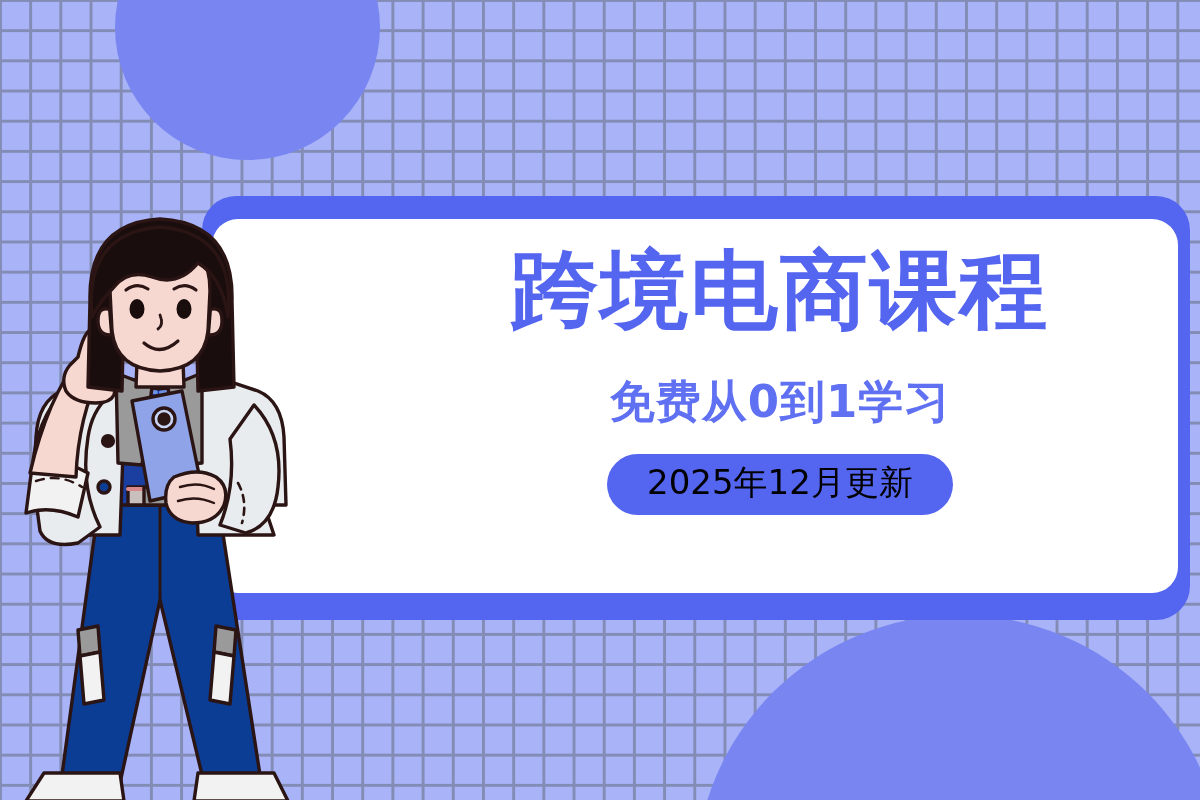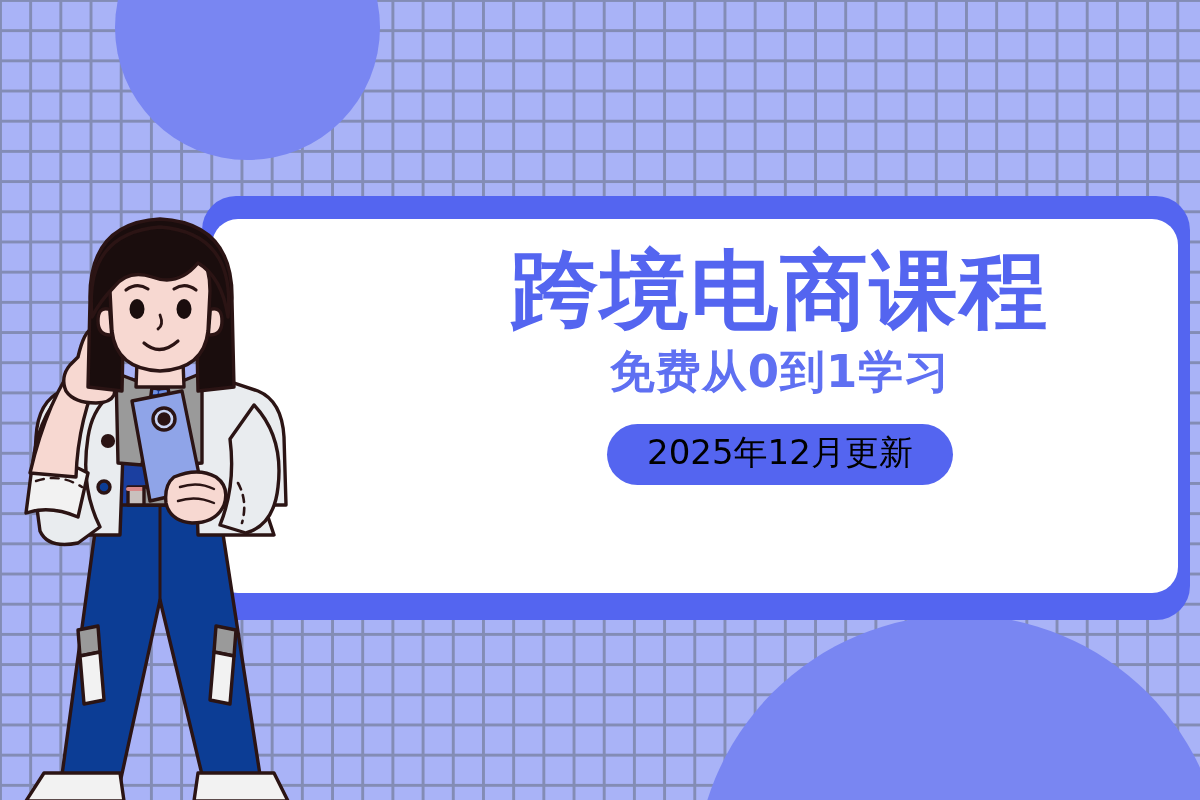--- a/index.html
+++ b/index.html
@@ -62,21 +62,21 @@
     font-size:86px;
     font-weight:bold;
     color:#5465f0;
     letter-spacing:2px;
     line-height:1.06;
     white-space:nowrap;
     font-family:"DejaVu Sans", "Liberation Sans", sans-serif;
     transform:scaleX(1.02);
   }
   .subtitle {
-    margin-top:6px;
+    margin-top:36px;
     font-size:45px;
     font-weight:bold;
     color:#5f70f2;
     letter-spacing:1px;
     white-space:nowrap;
     font-family:"DejaVu Sans", "Liberation Sans", sans-serif;
   }
   .badge {
     margin-top:22px;
     background:#5465f0;

